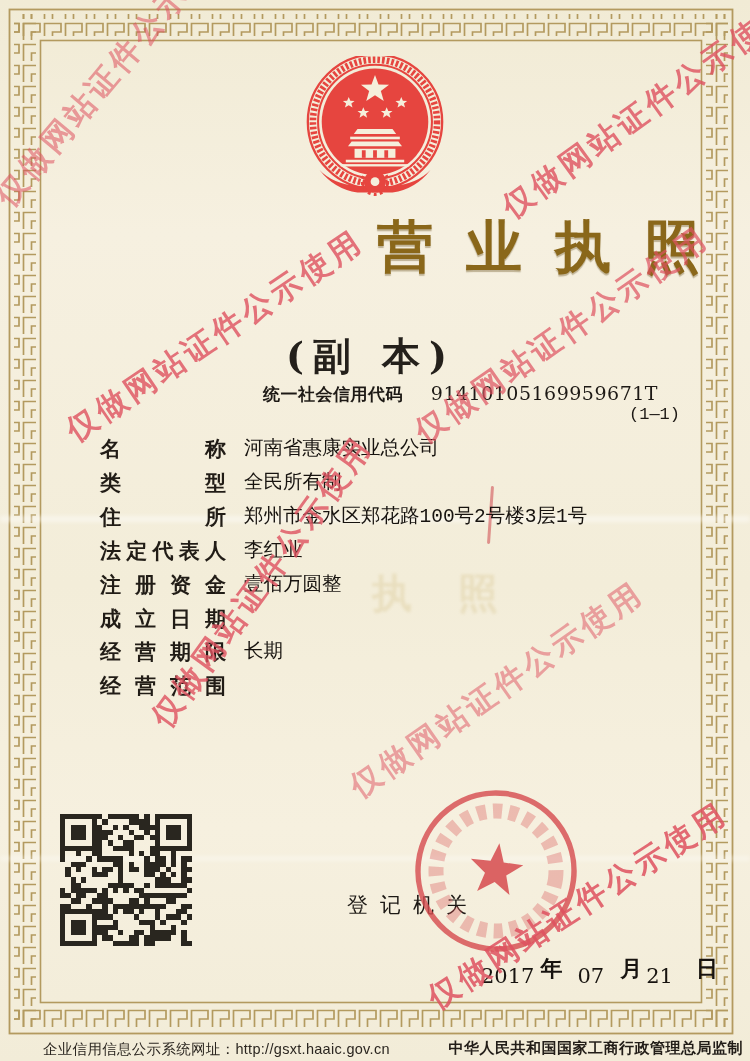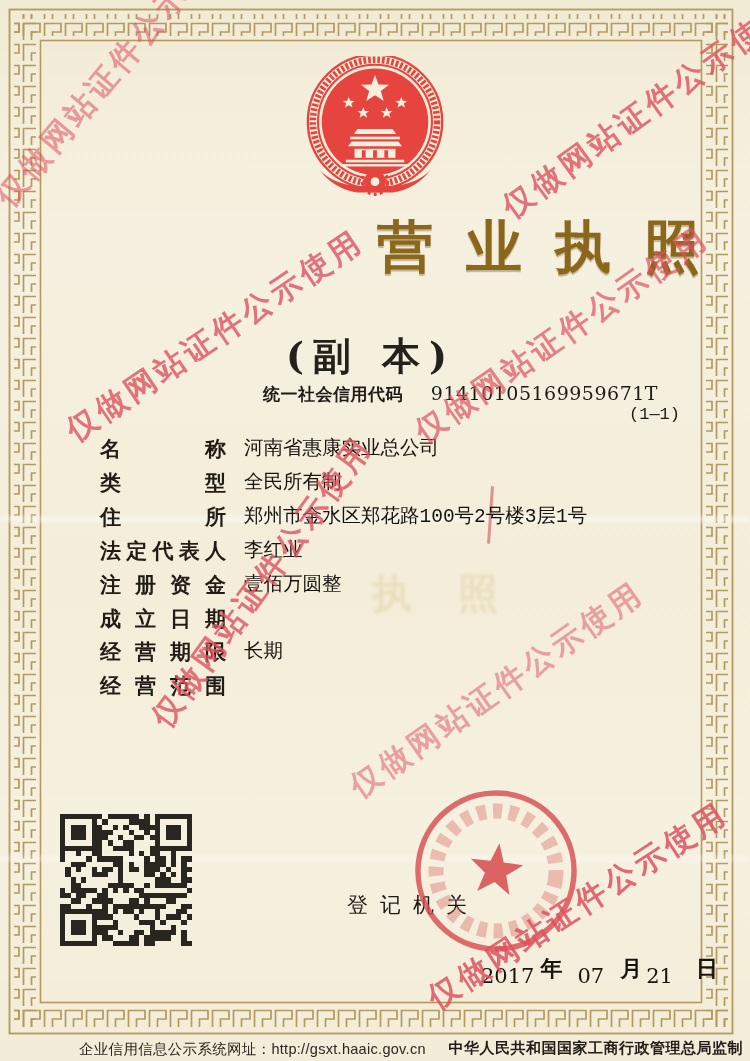--- a/index.html
+++ b/index.html
@@ -36,21 +36,21 @@
   .qr div.on{background:#29261f;}
   
   .registry{position:absolute;left:347px;top:891px;font-size:21px;font-weight:normal;letter-spacing:12px;white-space:nowrap;}
   .seal{position:absolute;left:408px;top:783px;width:176px;height:176px;transform:rotate(7deg);}
   .date-row{position:absolute;top:954px;left:481px;white-space:nowrap;font-size:22px;color:#17130f;}
   .date-row .num{font-family:"DejaVu Serif",serif;font-size:21px;position:relative;top:7px;}
   .date-row .cjk{font-weight:600;}
   .date-row .m1{margin-left:6px;} .date-row .m2{margin-left:15px;} .date-row .m3{margin-left:16px;}
   .date-row .m4{margin-left:4px;} .date-row .m5{margin-left:23px;}
   
-  .footer-left{position:absolute;left:43px;top:1040px;font-size:14.5px;color:#2b2620;letter-spacing:.3px;margin-left:36px;}
+  .footer-left{position:absolute;left:43px;top:1040px;font-size:14.5px;color:#2b2620;letter-spacing:.3px;}
   .footer-right{position:absolute;right:7px;top:1039px;font-size:15px;color:#221d18;font-weight:600;letter-spacing:.5px;}
   
   .wm{position:absolute;white-space:nowrap;font-family:"DejaVu Serif","Liberation Serif",serif;font-weight:bold;
     font-size:31px;letter-spacing:4px;color:#df5260;transform:translate(-50%,-50%) rotate(-35deg);pointer-events:none;}
   .wm.w1{left:115px;top:68px;transform:translate(-50%,-50%) rotate(-50deg);opacity:.55;}
   .wm.w2{left:648px;top:108px;transform:translate(-50%,-50%) rotate(-36deg);opacity:.8;}
   .wm.w3{left:215px;top:336px;transform:translate(-50%,-50%) rotate(-34deg);opacity:.8;}
   .wm.w4{left:562px;top:335px;opacity:.7;}
   .wm.w5{left:262px;top:582px;transform:translate(-50%,-50%) rotate(-54deg);opacity:.8;}
   .wm.w6{left:497px;top:690px;opacity:.5;}

